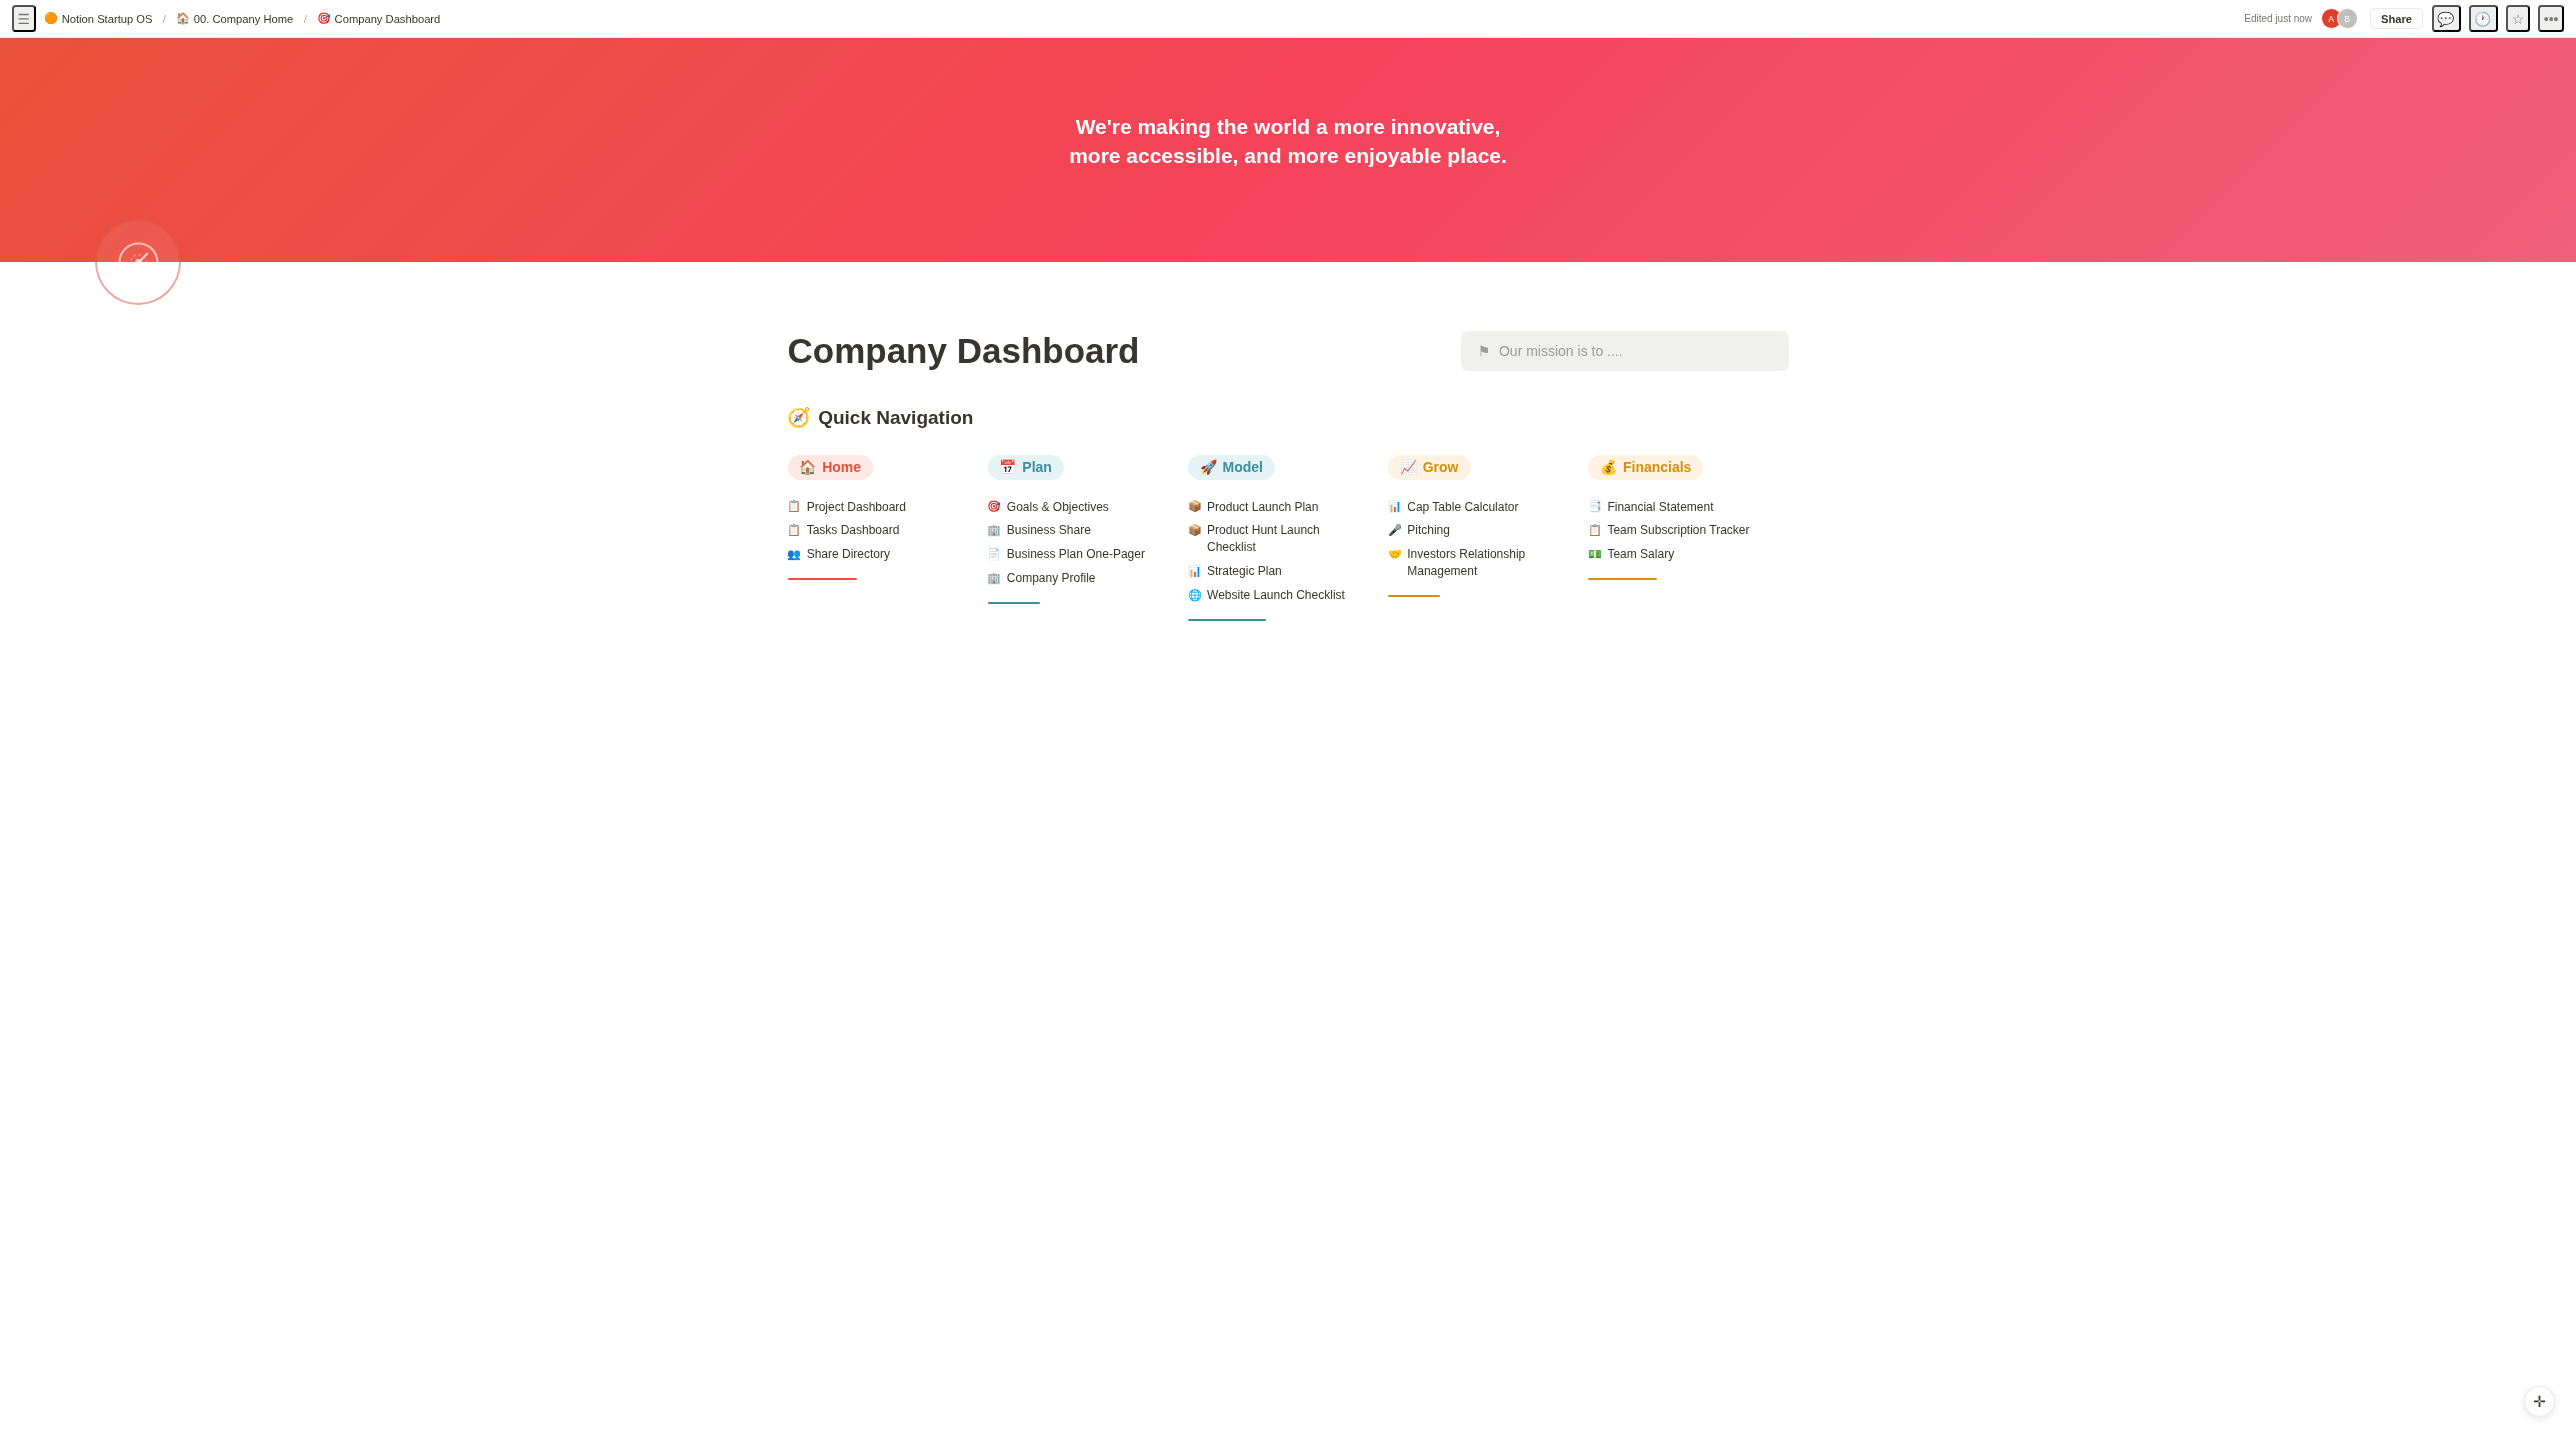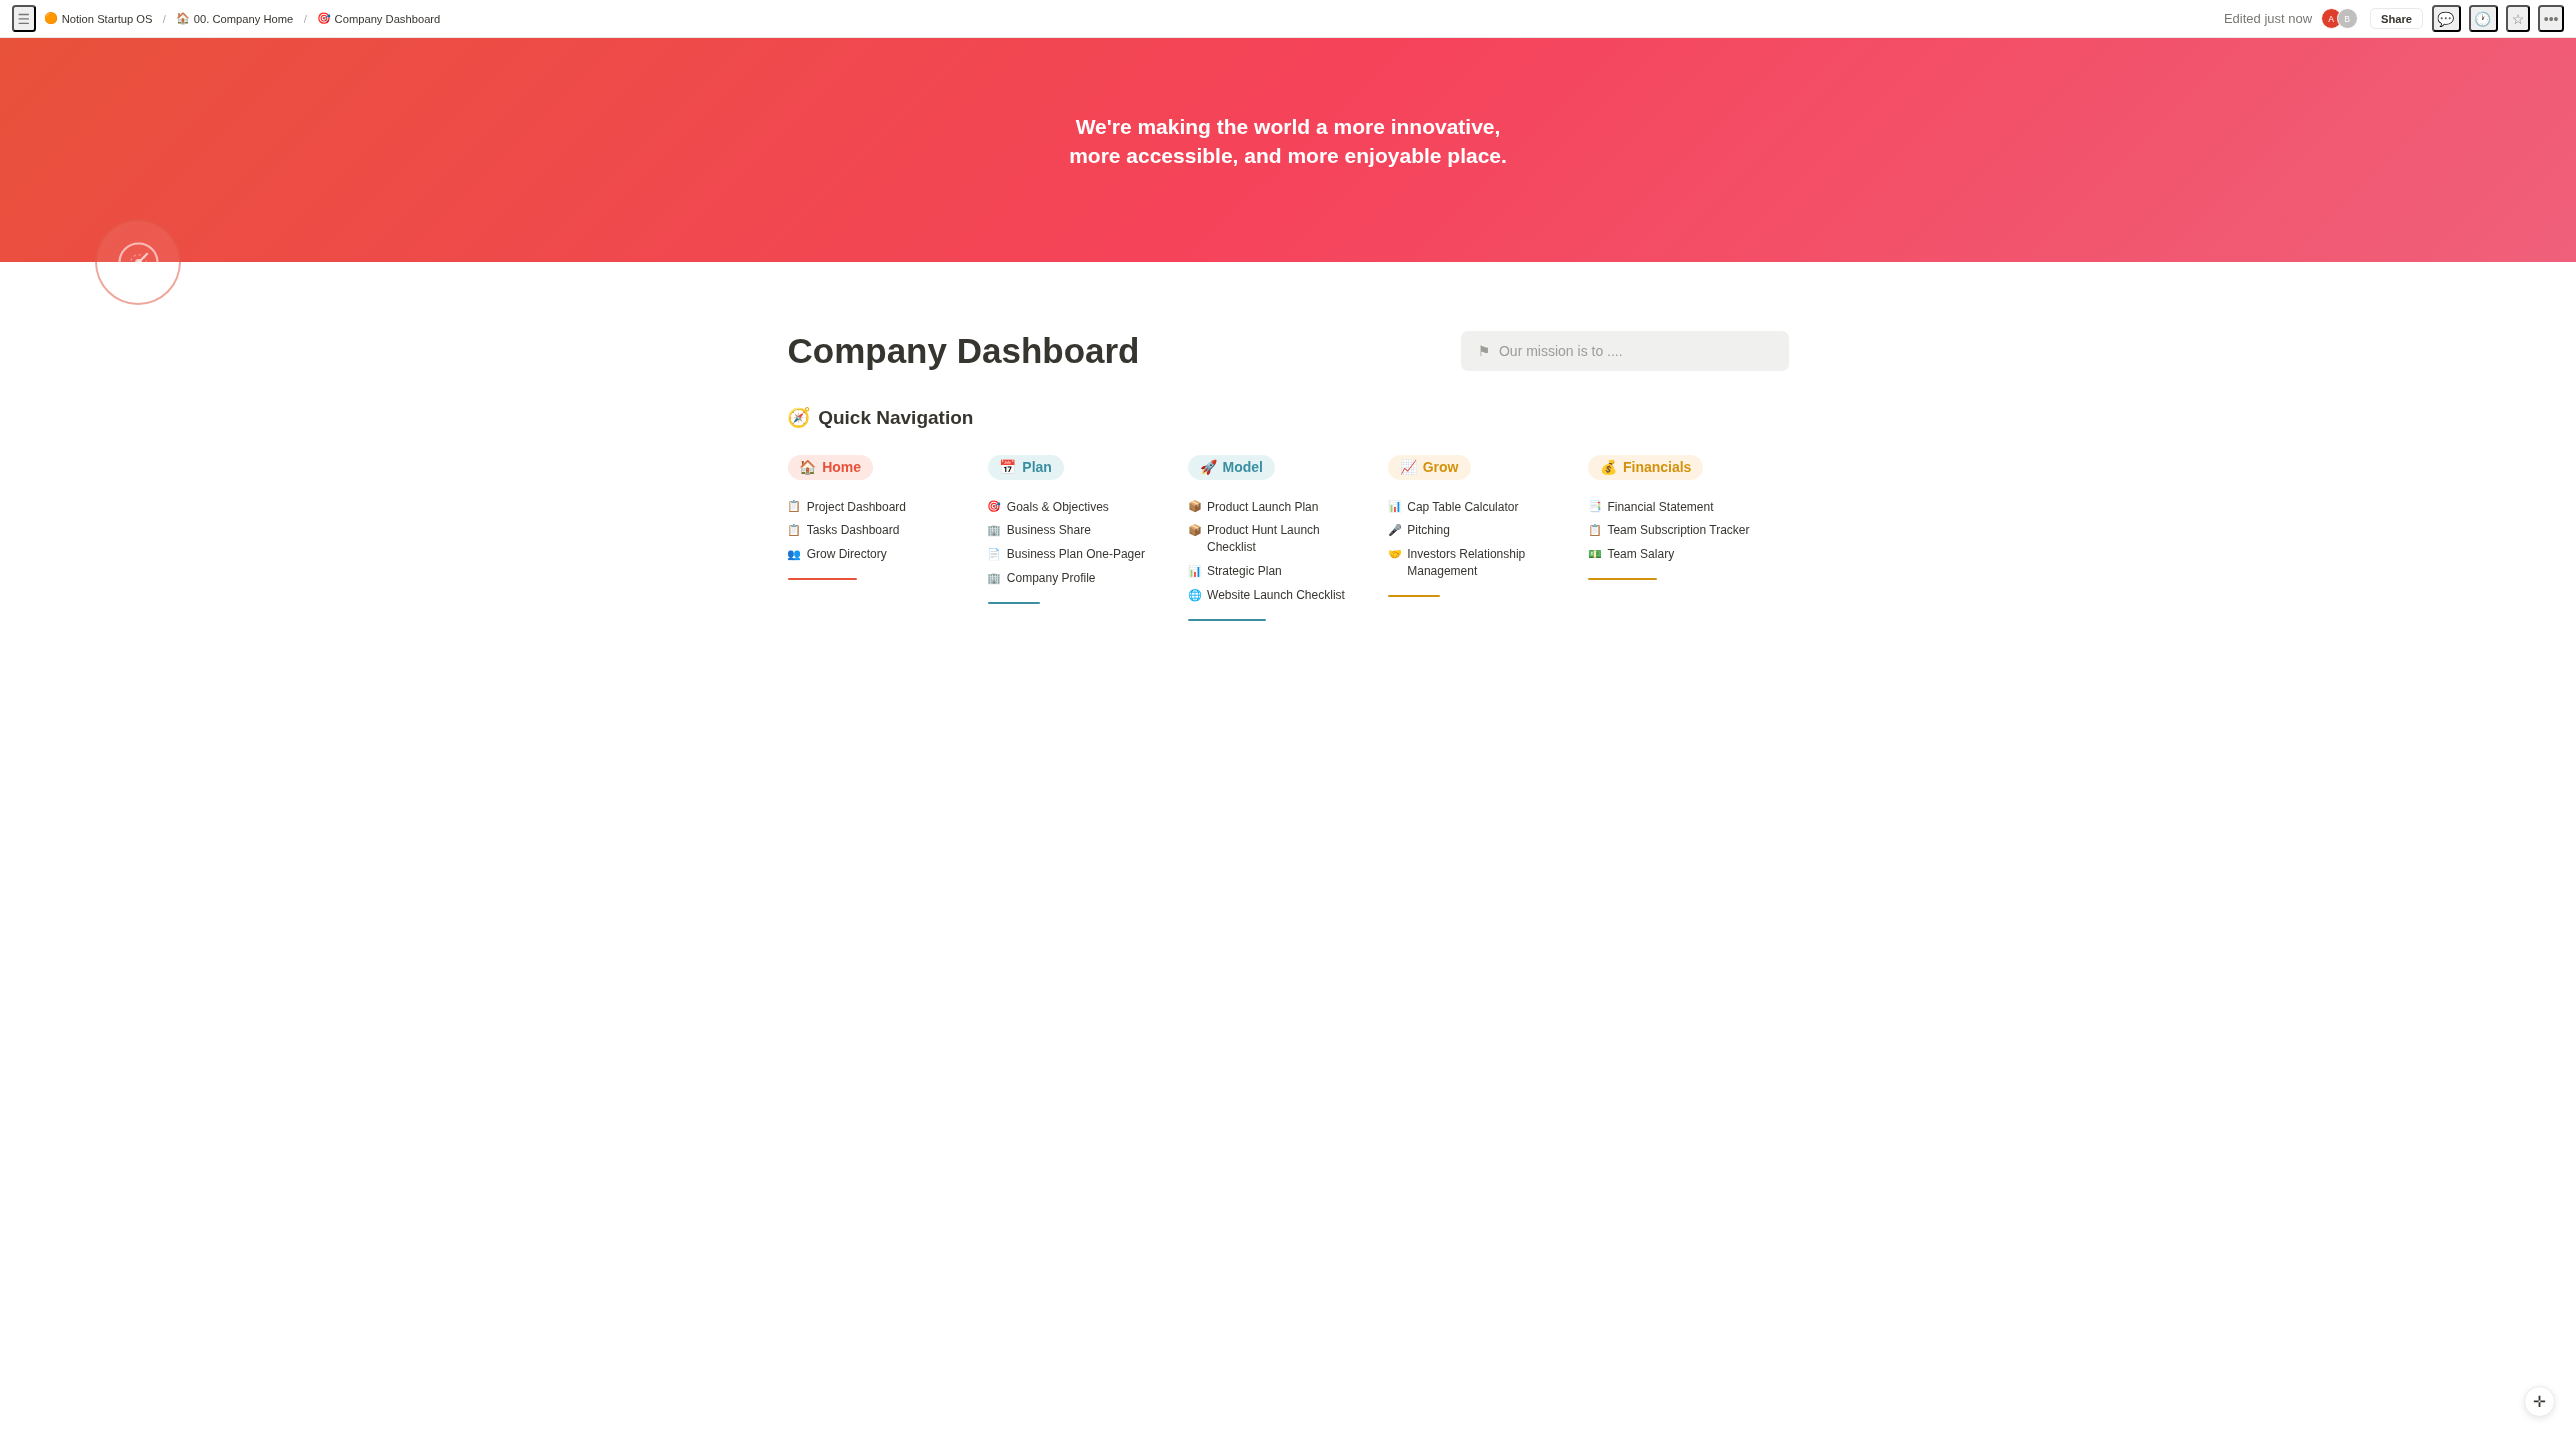--- a/index.html
+++ b/index.html
@@ -9,21 +9,21 @@
     .topnav {
       display: flex; align-items: center; justify-content: space-between;
       height: 38px; padding: 0 12px;
       border-bottom: 0.9px solid #e9e9e7;
       position: sticky; top: 0; background: #fff; z-index: 100;
     }
     .topnav-left { display: flex; align-items: center; gap: 5.2px; font-size: 11.2px; color: #37352f; }
     .topnav-left .breadcrumb-sep { color: #aaa; margin: 0 1.7px; }
     .topnav-left .breadcrumb-item { display: flex; align-items: center; gap: 3.5px; cursor: pointer; padding: 1.7px 3.5px; border-radius: 3.5px; }
     .topnav-right { display: flex; align-items: center; gap: 8.6px; font-size: 11.2px; color: #787774; }
-    .topnav-right .edited-label { font-size: 13px; color: #787774; }
+    .topnav-right .edited-label { font-size: 10px; color: #787774; }
     .topnav-right .avatars { display: flex; margin-right: 3.5px; }
     .avatar { width: 21px; height: 21px; border-radius: 50%; background: #e03e2d; display: flex; align-items: center; justify-content: center; font-size: 8.6px; color: #fff; border: 1.7px solid #fff; margin-left: -5.2px; }
     .avatar:first-child { margin-left: 0; }
     .avatar.gray { background: #c0bfbd; }
     .nav-icon-btn { cursor: pointer; padding: 3.5px; border-radius: 3.5px; font-size: 14px; color: #787774; display: flex; align-items: center; justify-content: center; }
     .share-btn {
       background: #fff; border: 0.9px solid #e9e9e7; border-radius: 5.2px;
       padding: 3.5px 10.4px; font-size: 11.2px; cursor: pointer; font-weight: 700;
       color: #37352f;
     }
@@ -221,21 +221,21 @@
         <li>
           <span class="item-icon">📋</span>
           <span>Project Dashboard</span>
         </li>
         <li>
           <span class="item-icon">📋</span>
           <span>Tasks Dashboard</span>
         </li>
         <li>
           <span class="item-icon">👥</span>
-          <span>Grow Directory</span>
+          <span>Share Directory</span>
         </li>
       </ul>
       <div class="category-underline home"></div>
     </div>
 
     <div class="nav-category">
       <div class="category-badge plan">
         <span>📅</span>
         <span>Plan</span>
       </div>

